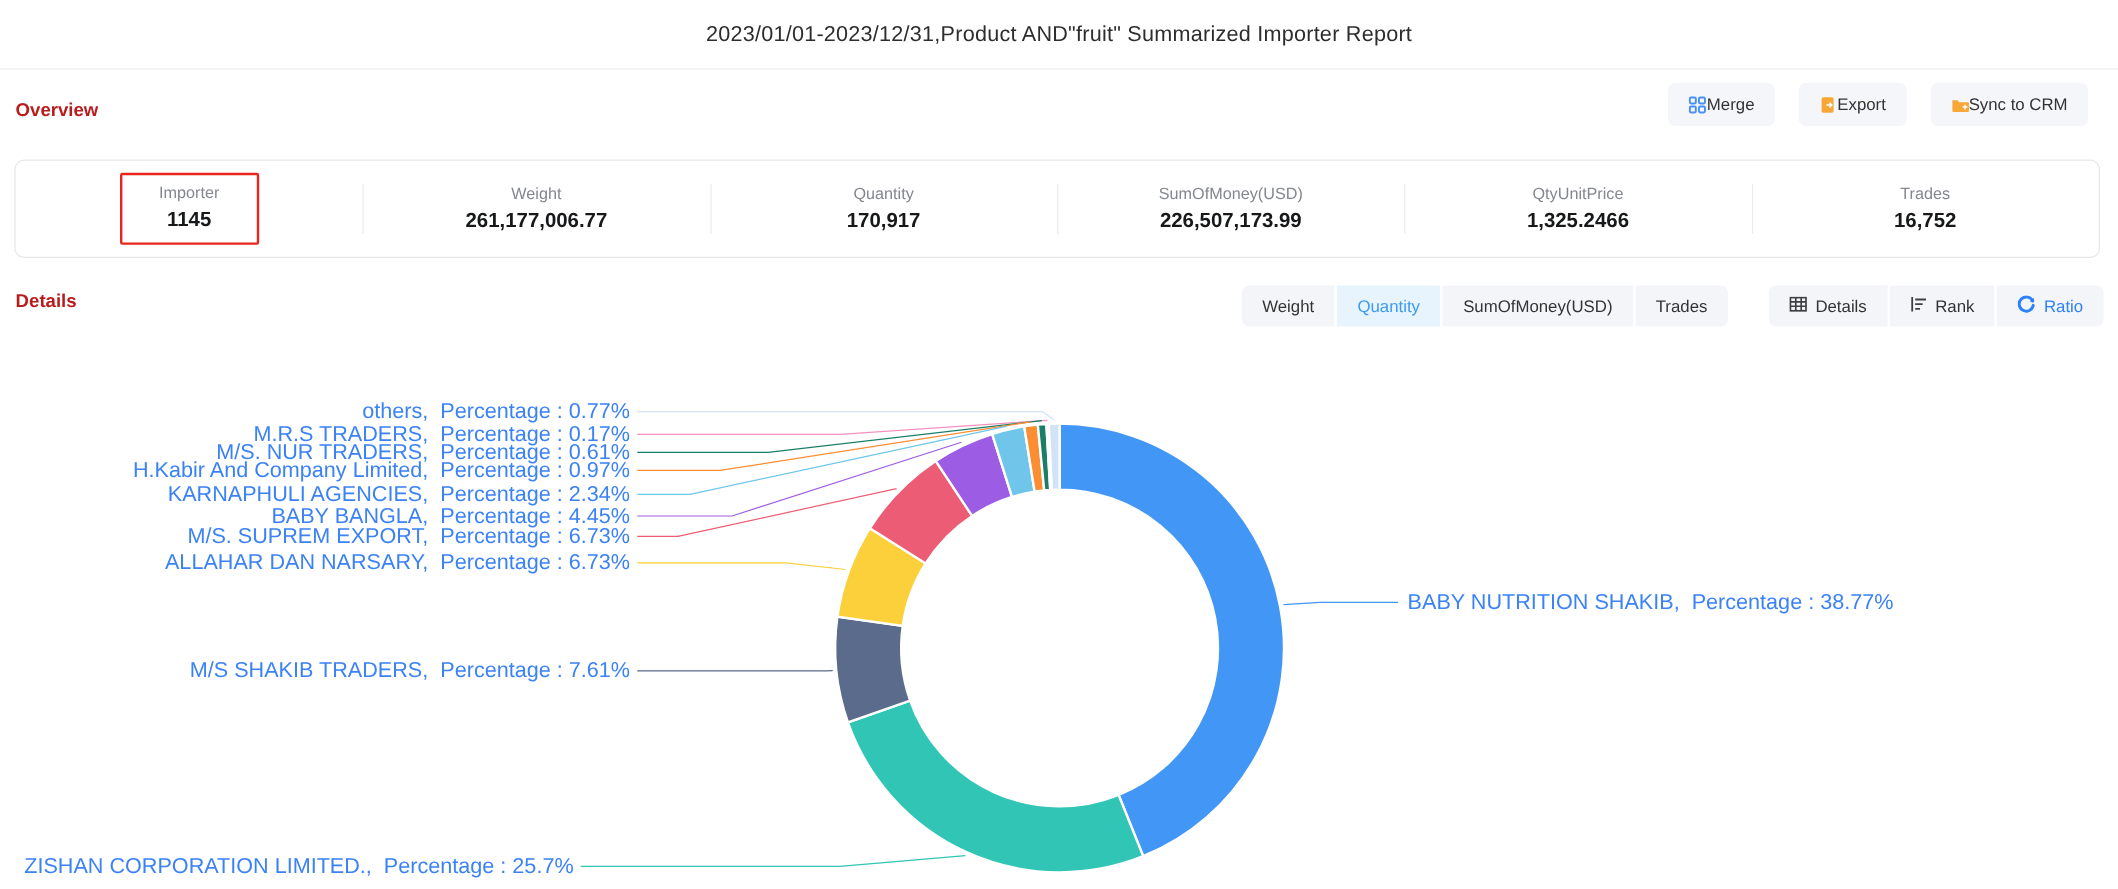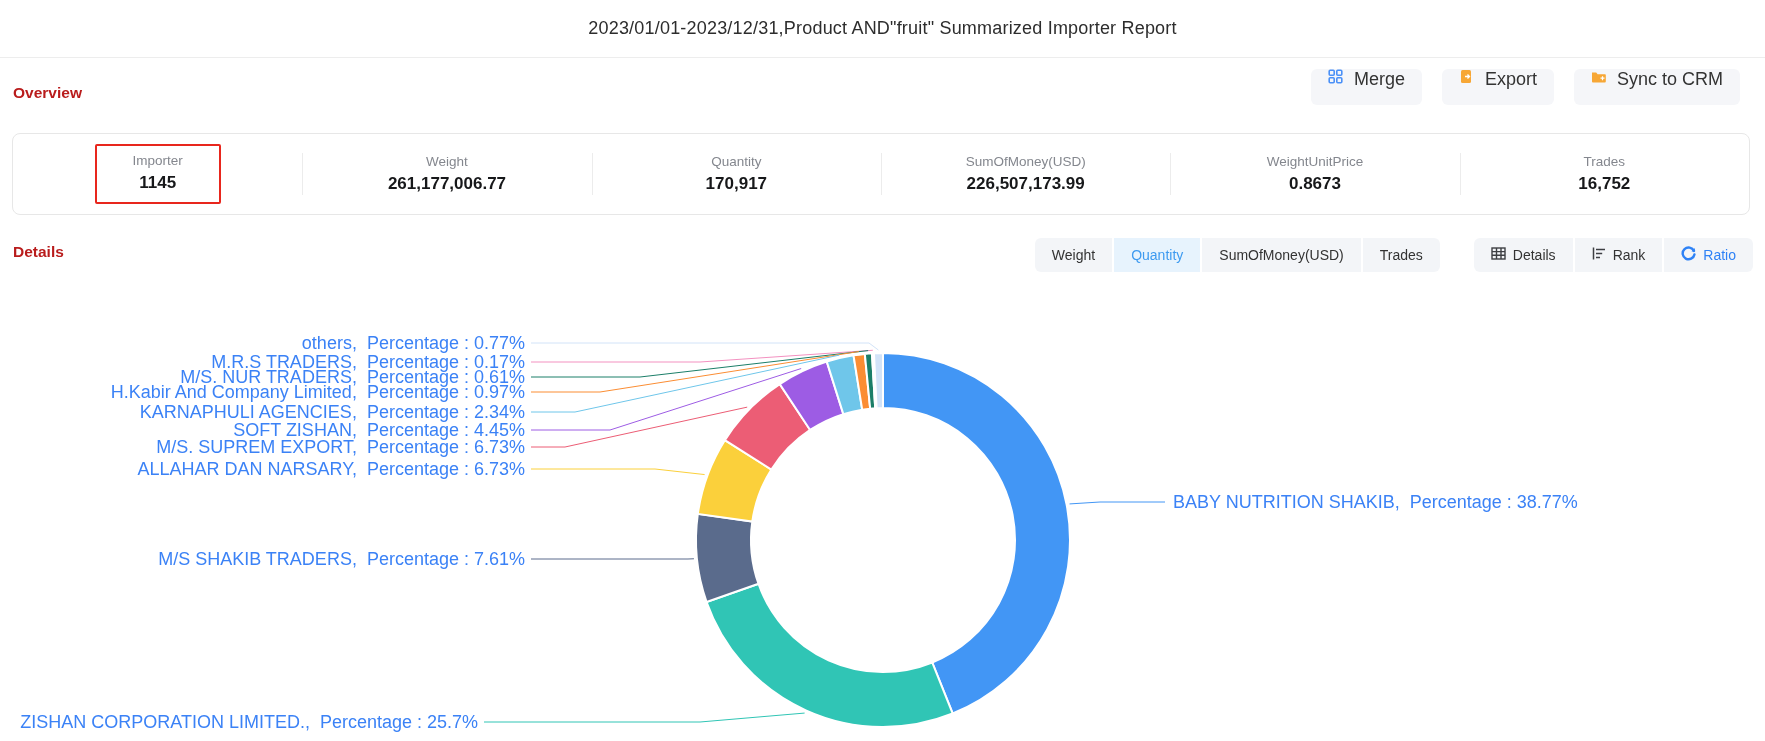--- a/index.html
+++ b/index.html
@@ -11,36 +11,36 @@
   .page-title { position:absolute; top:18px; left:0; width:100%; text-align:center;
                 font-size:18px; font-weight:500; color:#2d2d2d; letter-spacing:.2px; }
   .header-sep { position:absolute; top:57px; left:0; width:100%; height:1px; background:#ededed; }
 
   
   .section-heading { position:absolute; left:13px; font-size:15.5px; font-weight:bold; color:#b91c1c; }
   #overview-heading { top:84px; }
   #details-heading  { top:243px; }
 
   .actions-row { position:absolute; top:69px; right:25px; display:flex; gap:20px; }
-  .action-btn { display:flex; align-items:flex-start; gap:11px; height:36px; padding:0 17px;
-                background:#f5f6f9; border:none; border-radius:6px; font-size:18px; color:#333;
+  .action-btn { display:flex; align-items:center; gap:0; height:36px; padding:0 17px;
+                background:#f5f6f9; border:none; border-radius:6px; font-size:14px; color:#333;
                 font-family:inherit; cursor:pointer; }
   .action-btn svg { display:block; }
 
   .stats-card { position:absolute; left:12px; top:133px; width:1738px; height:82px;
                 background:#fff; border:1px solid #e7e7e7; border-radius:8px;
                 display:flex; align-items:stretch; }
   .stat { flex:1 1 0; position:relative; display:flex; flex-direction:column;
           align-items:center; justify-content:center; }
   .stat + .stat::before { content:""; position:absolute; left:0; top:19px; bottom:19px;
           width:1px; background:#ececec; }
   .stat-label { font-size:13.5px; color:#84878e; margin-bottom:5px; }
   .stat-value { font-size:17px; font-weight:bold; color:#17181a; }
   .stat-highlight { border:2px solid #e8261d; border-radius:2px; padding:7px 0 9px;
-          width:126px; display:flex; flex-direction:column; align-items:center; }
+          width:116px; display:flex; flex-direction:column; align-items:center; }
 
   
   .details-toolbar { position:absolute; top:238px; right:12px; display:flex; gap:34px; }
   .seg-group { display:flex; gap:2px; }
   .seg { display:flex; align-items:center; gap:7px; height:34px; padding:0 17px;
          background:#f3f5f8; border:none; font-size:14px; color:#333;
          font-family:inherit; cursor:pointer; }
   .seg:first-child { border-radius:6px 0 0 6px; }
   .seg:last-child  { border-radius:0 6px 6px 0; }
   .seg.active-tab { background:#e7f3fd; color:#3d9af0; }
@@ -111,22 +111,22 @@
     </div>
     <div class="stat">
       <div class="stat-label">Quantity</div>
       <div class="stat-value">170,917</div>
     </div>
     <div class="stat">
       <div class="stat-label">SumOfMoney(USD)</div>
       <div class="stat-value">226,507,173.99</div>
     </div>
     <div class="stat">
-      <div class="stat-label">WeightUnitPrice</div>
-      <div class="stat-value">0.8673</div>
+      <div class="stat-label">QtyUnitPrice</div>
+      <div class="stat-value">1,325.2466</div>
     </div>
     <div class="stat">
       <div class="stat-label">Trades</div>
       <div class="stat-value">16,752</div>
     </div>
   </div>
 
   <div class="section-heading" id="details-heading">Details</div>
 
   <div class="details-toolbar">
@@ -196,21 +196,21 @@
         <polyline points="531,469 655,469 704.6200040219519,474.5738810957615" fill="none" stroke="#fbd03b" stroke-width="1"></polyline>
         <polyline points="531,559 688,559 693.9295869209525,558.7717579922166" fill="none" stroke="#5a6b8c" stroke-width="1"></polyline>
         <polyline points="484,722 700,722 804.5947260611354,713.0682322628031" fill="none" stroke="#30c5b5" stroke-width="1"></polyline>
         <polyline points="1069.544509574216,503.92859931032217 1100,502 1165,502" fill="none" stroke="#4296f5" stroke-width="1"></polyline>
       </svg>
   <div class="chart-label" style="top: 343px; right: 1240px;"><span>others,</span><span class="pct">Percentage : 0.77%</span></div>
       <div class="chart-label" style="top: 362px; right: 1240px;"><span>M.R.S TRADERS,</span><span class="pct">Percentage : 0.17%</span></div>
       <div class="chart-label" style="top: 377px; right: 1240px;"><span>M/S. NUR TRADERS,</span><span class="pct">Percentage : 0.61%</span></div>
       <div class="chart-label" style="top: 392px; right: 1240px;"><span>H.Kabir And Company Limited,</span><span class="pct">Percentage : 0.97%</span></div>
       <div class="chart-label" style="top: 412px; right: 1240px;"><span>KARNAPHULI AGENCIES,</span><span class="pct">Percentage : 2.34%</span></div>
-      <div class="chart-label" style="top: 430px; right: 1240px;"><span>SOFT ZISHAN,</span><span class="pct">Percentage : 4.45%</span></div>
+      <div class="chart-label" style="top: 430px; right: 1240px;"><span>BABY BANGLA,</span><span class="pct">Percentage : 4.45%</span></div>
       <div class="chart-label" style="top: 447px; right: 1240px;"><span>M/S. SUPREM EXPORT,</span><span class="pct">Percentage : 6.73%</span></div>
       <div class="chart-label" style="top: 469px; right: 1240px;"><span>ALLAHAR DAN NARSARY,</span><span class="pct">Percentage : 6.73%</span></div>
       <div class="chart-label" style="top: 559px; right: 1240px;"><span>M/S SHAKIB TRADERS,</span><span class="pct">Percentage : 7.61%</span></div>
       <div class="chart-label" style="top: 722px; right: 1287px;"><span>ZISHAN CORPORATION LIMITED.,</span><span class="pct">Percentage : 25.7%</span></div>
       <div class="chart-label" style="top: 502px; left: 1173px;"><span>BABY NUTRITION SHAKIB,</span><span class="pct">Percentage : 38.77%</span></div>
     </div>
 
 </div>
 
 </body></html>

